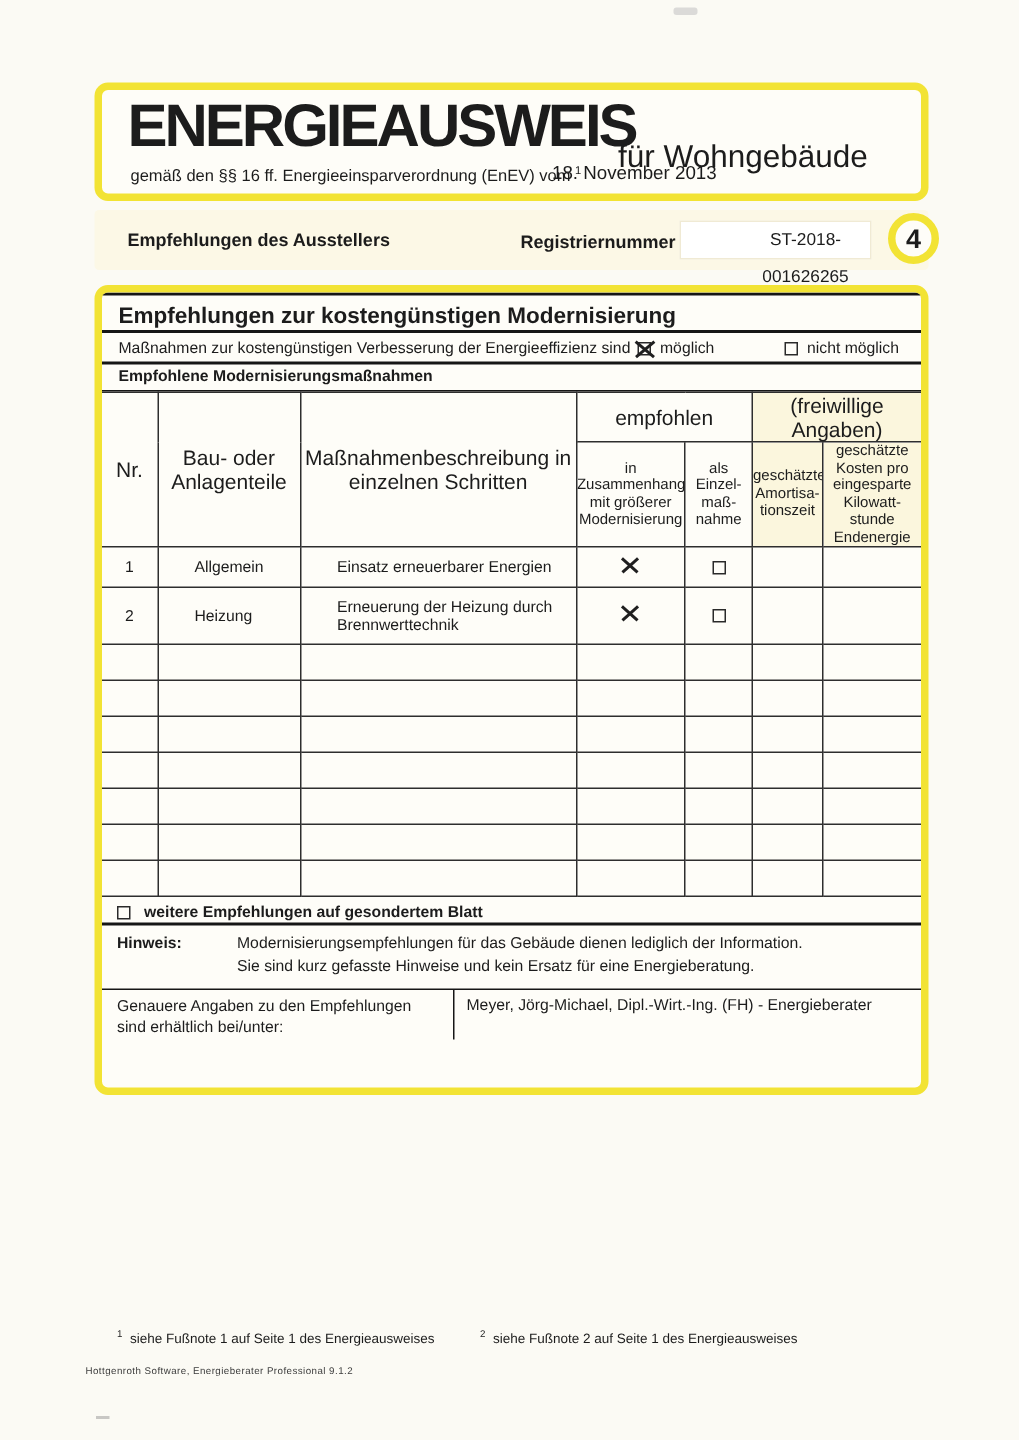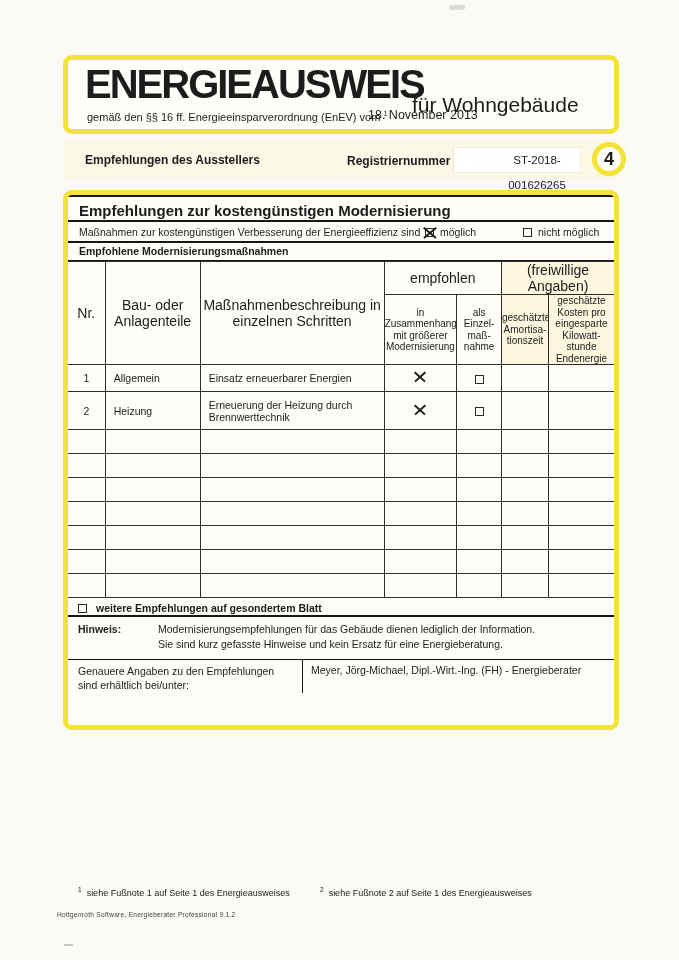--- a/index.html
+++ b/index.html
@@ -64,21 +64,21 @@
   table.measures th:first-child,table.measures td:first-child{border-left:none;}
   table.measures th:last-child,table.measures td:last-child{border-right:none;}
   table.measures tr.group-row th{height:20px;font-size:14px;}
   table.measures tr.colhead-row th{height:62px;}
   .prewrap{white-space:pre-line;}
   th.voluntary,td.voluntary-head{background:var(--cellcream);}
   tr.data-row-1{height:27px;}
   tr.data-row-2{height:38px;}
   tr.empty-row{height:24px;}
   td.c{text-align:center;}
-  td.pl{padding-left:8px;text-align:left;}
+  td.pl{padding-left:24px;text-align:left;}
 
   .more-row{height:19px;padding:3px 10px 0;font-size:10.5px;border-bottom:2px solid #161616;display:flex;align-items:center;gap:9px;font-weight:bold;}
   .note-row{display:flex;padding:5px 10px 6px;border-bottom:1.5px solid #161616;font-size:10.5px;line-height:1.45;}
   .note-label{width:80px;font-weight:bold;flex:none;}
   .details-row{display:flex;font-size:10.5px;min-height:33px;}
   .details-label{width:234px;flex:none;padding:4px 8px 0 10px;line-height:1.4;}
   .details-value{flex:1;border-left:1.5px solid #161616;padding:3px 8px 0;line-height:1.45;}
 
   
   .notes-box{position:absolute;left:63px;top:668px;width:556px;height:212px;border:5px solid var(--yellow);border-radius:9px;background:var(--boxpaper);padding:9px 14px;}

